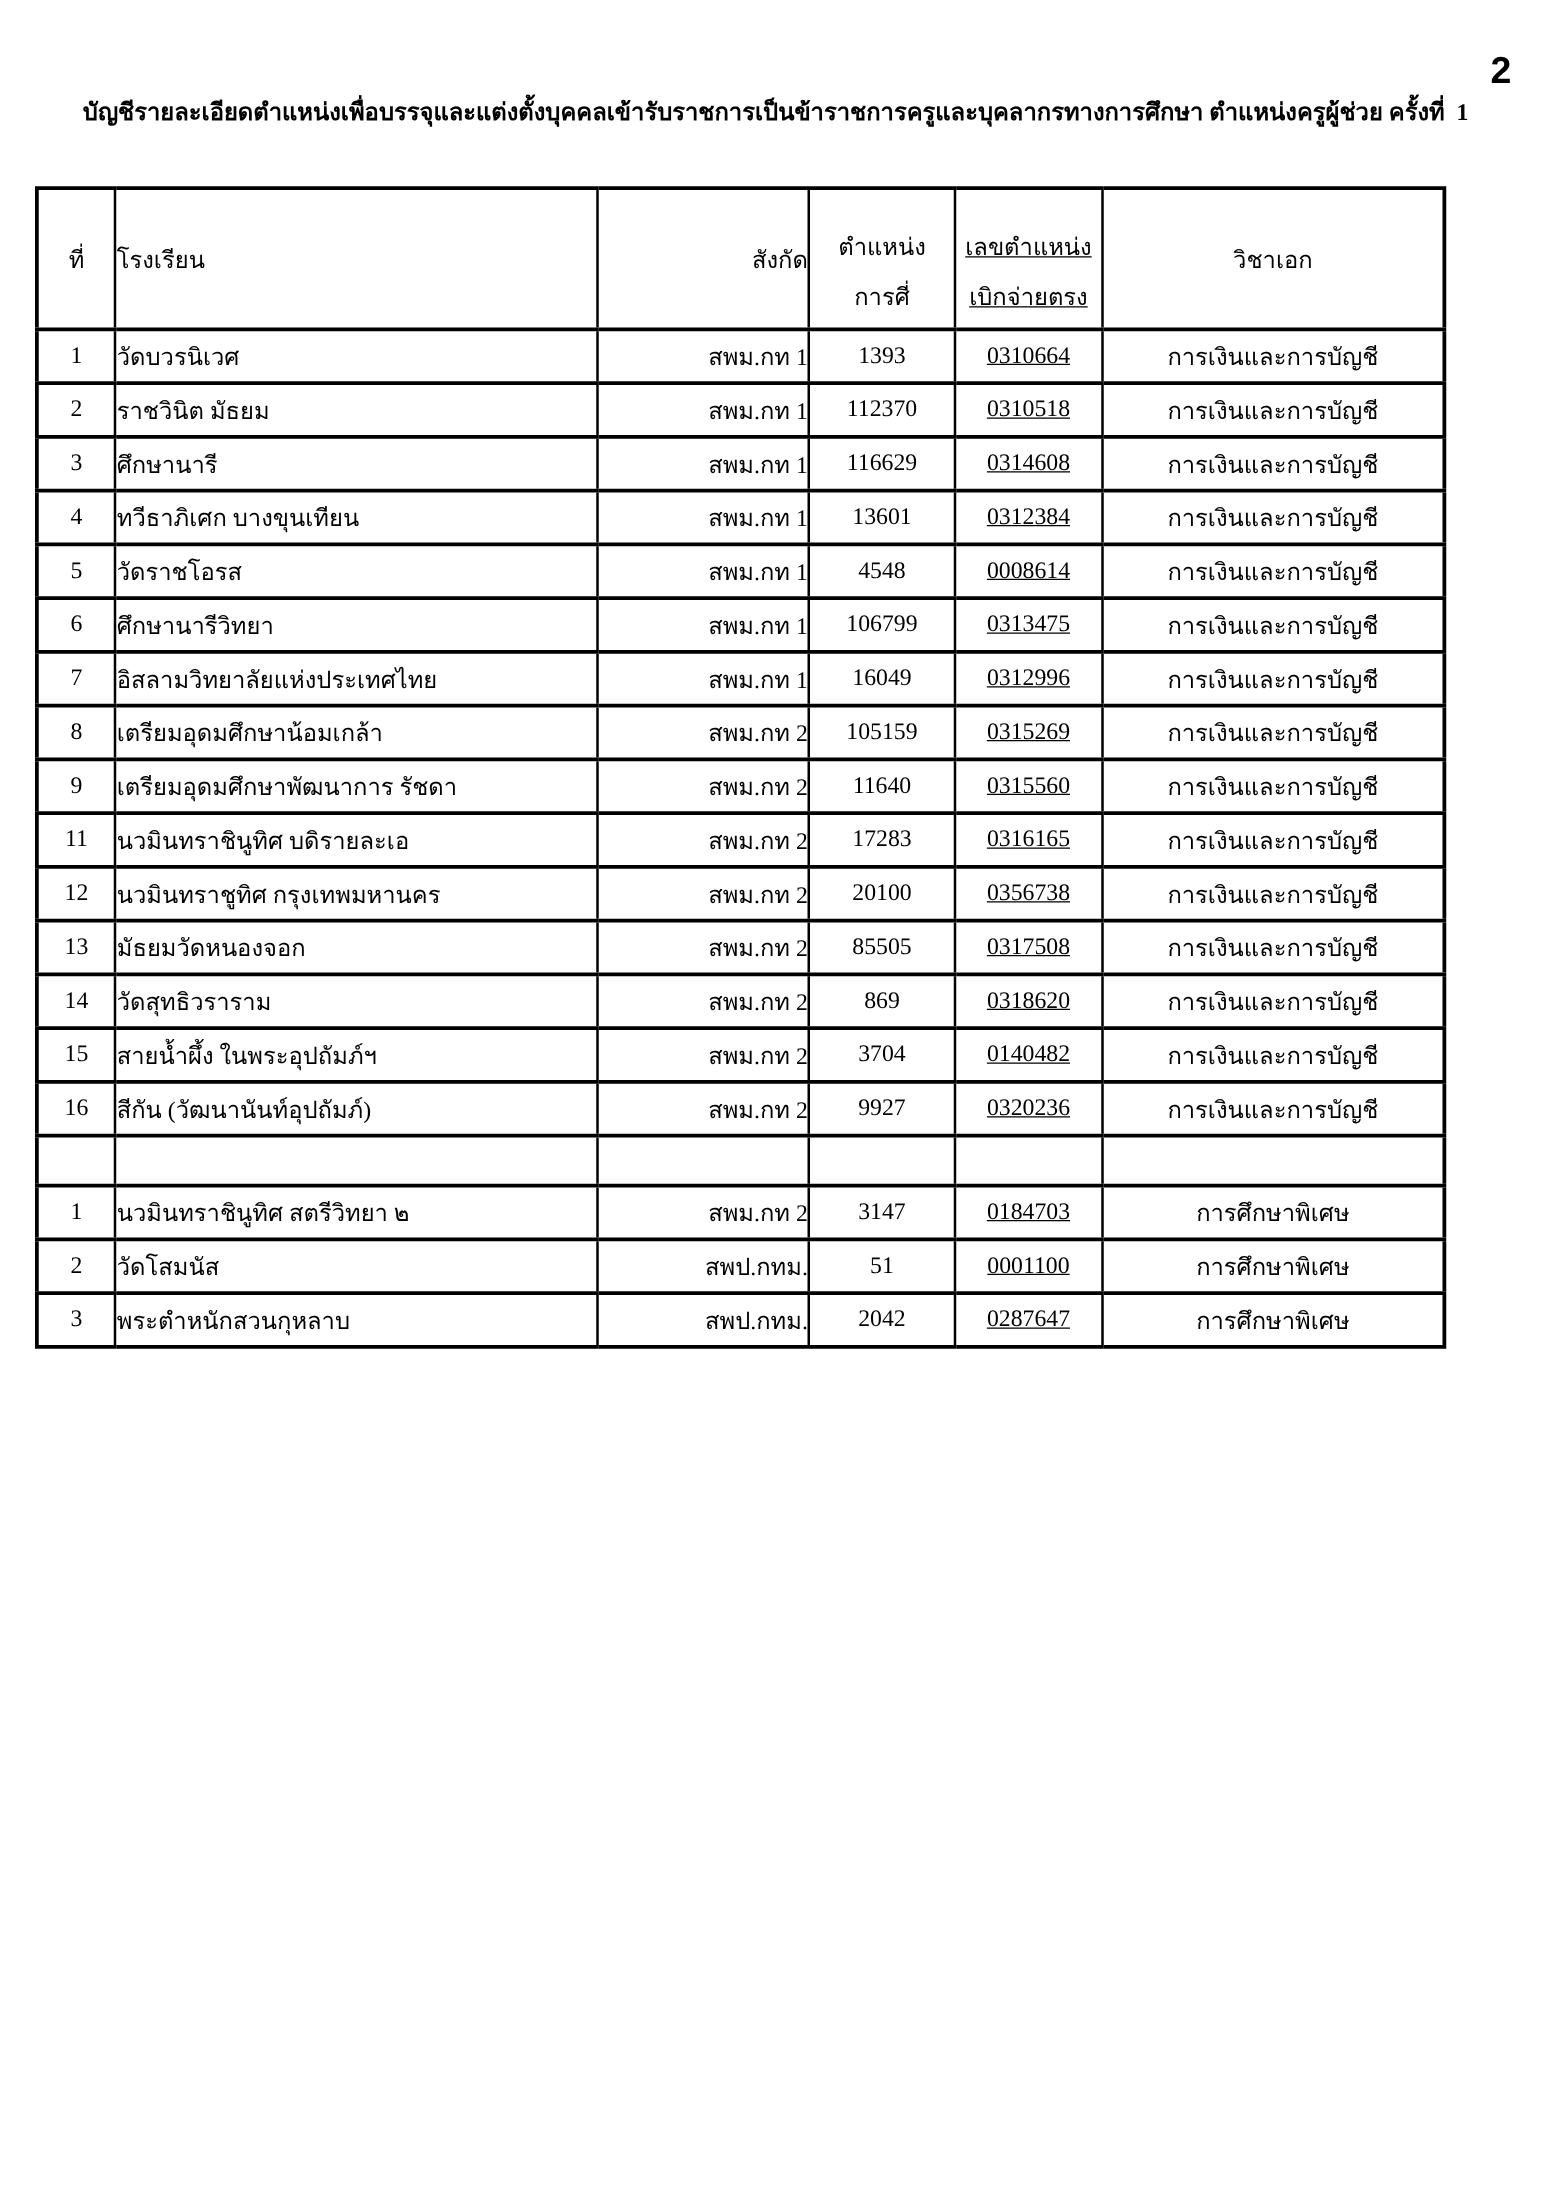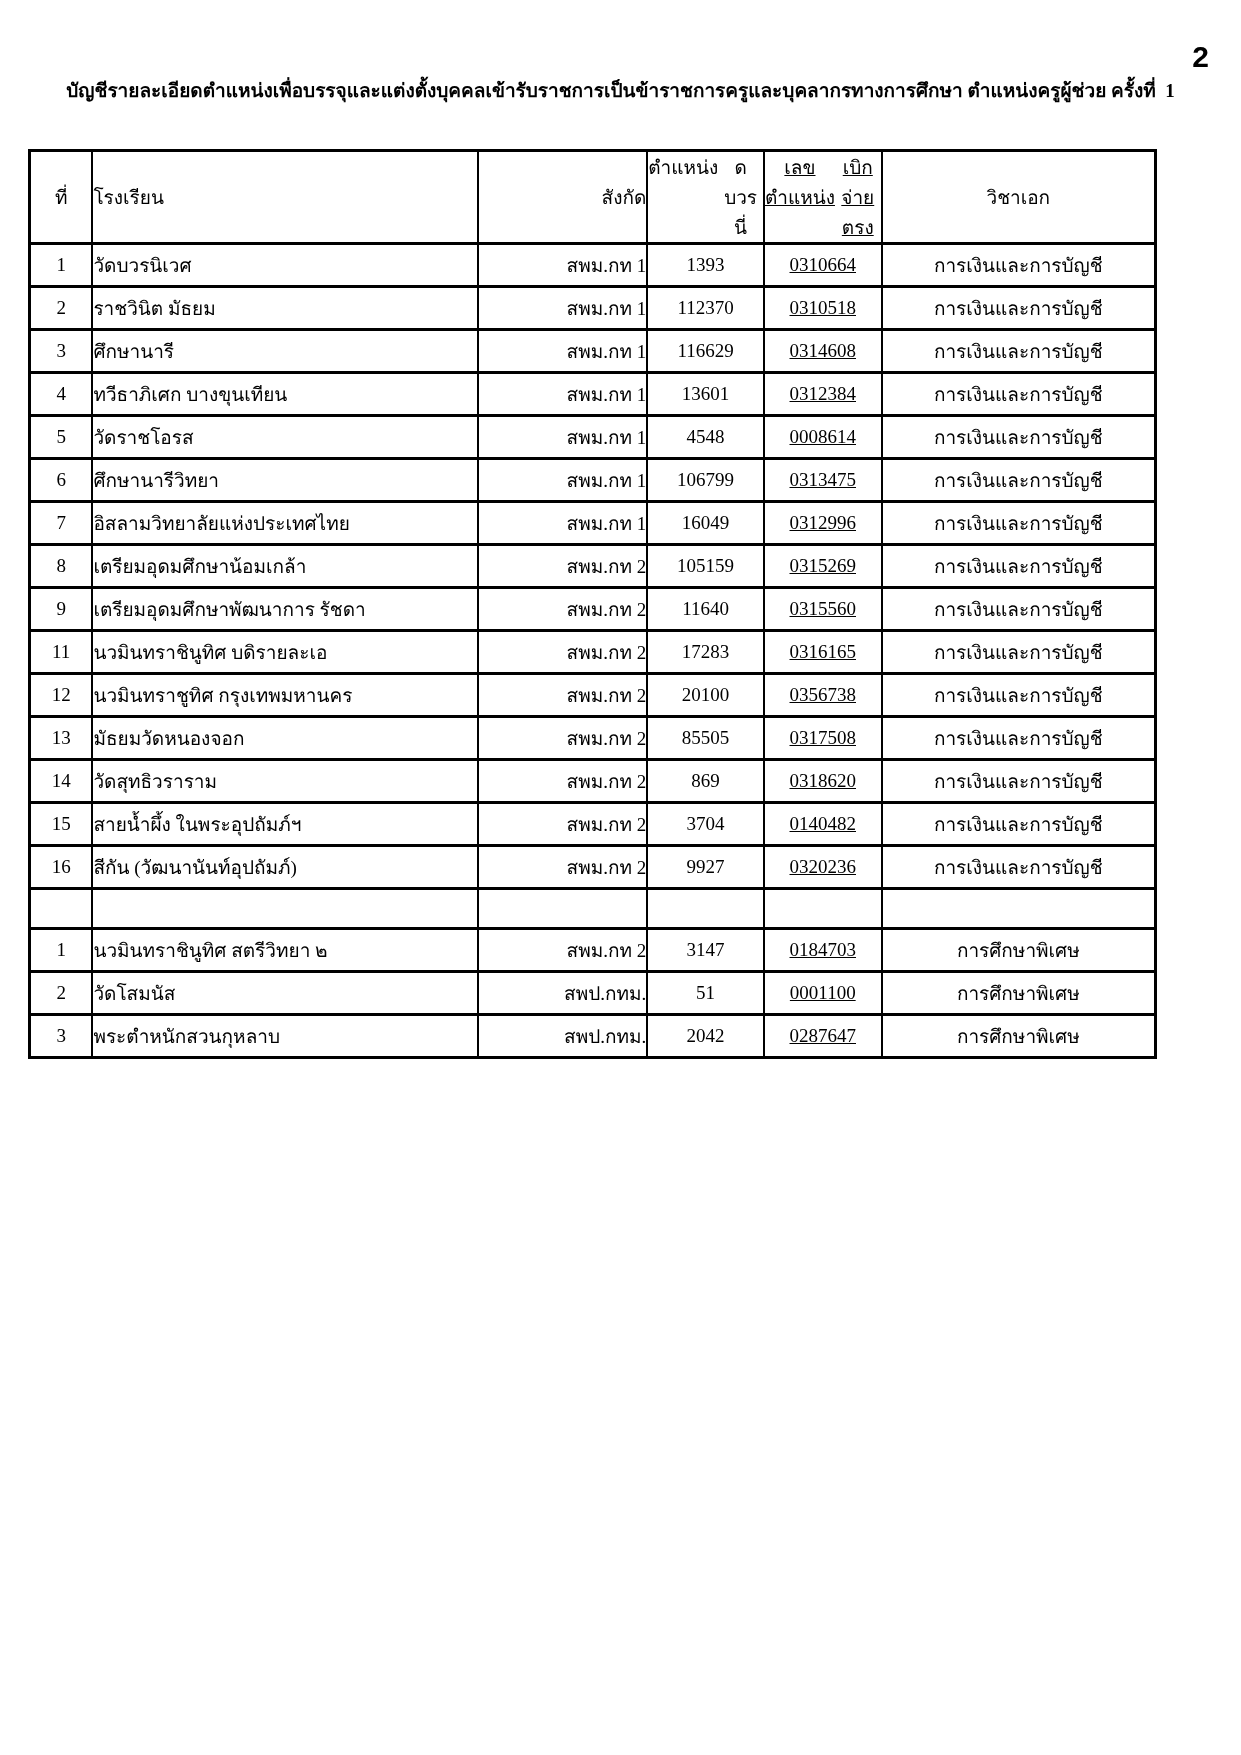--- a/index.html
+++ b/index.html
@@ -56,43 +56,44 @@
   .main-table tbody tr.spacer { height: 40px; }
   .col-no       { width: 62px;  text-align: center; }
   .col-school   { width: 380px; text-align: left; padding-left: 4px; }
   .col-affiliation { width: 167px; text-align: right; padding-left: 5px; }
   .col-position_no { width: 115px; text-align: center; }
   .col-payroll_no  { width: 116px; text-align: center; text-decoration: underline; }
   .col-major    { width: 270px; text-align: center; }
   th.col-school, th.col-affiliation { padding-left: 0; margin-left: 16px; }
   .two-line {
     display: flex;
-    flex-direction: row;
+    flex-direction: column;
     justify-content: space-evenly;
     height: 90px;
     text-align: center;
+    margin-top: 20px;
   }
 </style>
 </head>
 <body>
 
 <div class="page-number">2</div>
 
 <div class="doc-title">บัญชีรายละเอียดตำแหน่งเพื่อบรรจุและแต่งตั้งบุคคลเข้ารับราชการเป็นข้าราชการครูและบุคลากรทางการศึกษา ตำแหน่งครูผู้ช่วย ครั้งที่  1</div>
 
 <table class="main-table">
   <thead>
     <tr>
       <th class="col-no">ที่</th>
       <th class="col-school">โรงเรียน</th>
       <th class="col-affiliation">สังกัด</th>
       <th class="col-position_no">
         <div class="two-line">
           <span>ตำแหน่ง</span>
-          <span>ดบวรนี่</span>
+          <span>การศี่</span>
         </div>
       </th>
       <th class="col-payroll_no">
         <div class="two-line">
           <span>เลขตำแหน่ง</span>
           <span>เบิกจ่ายตรง</span>
         </div>
       </th>
       <th class="col-major">วิชาเอก</th>
     </tr>

